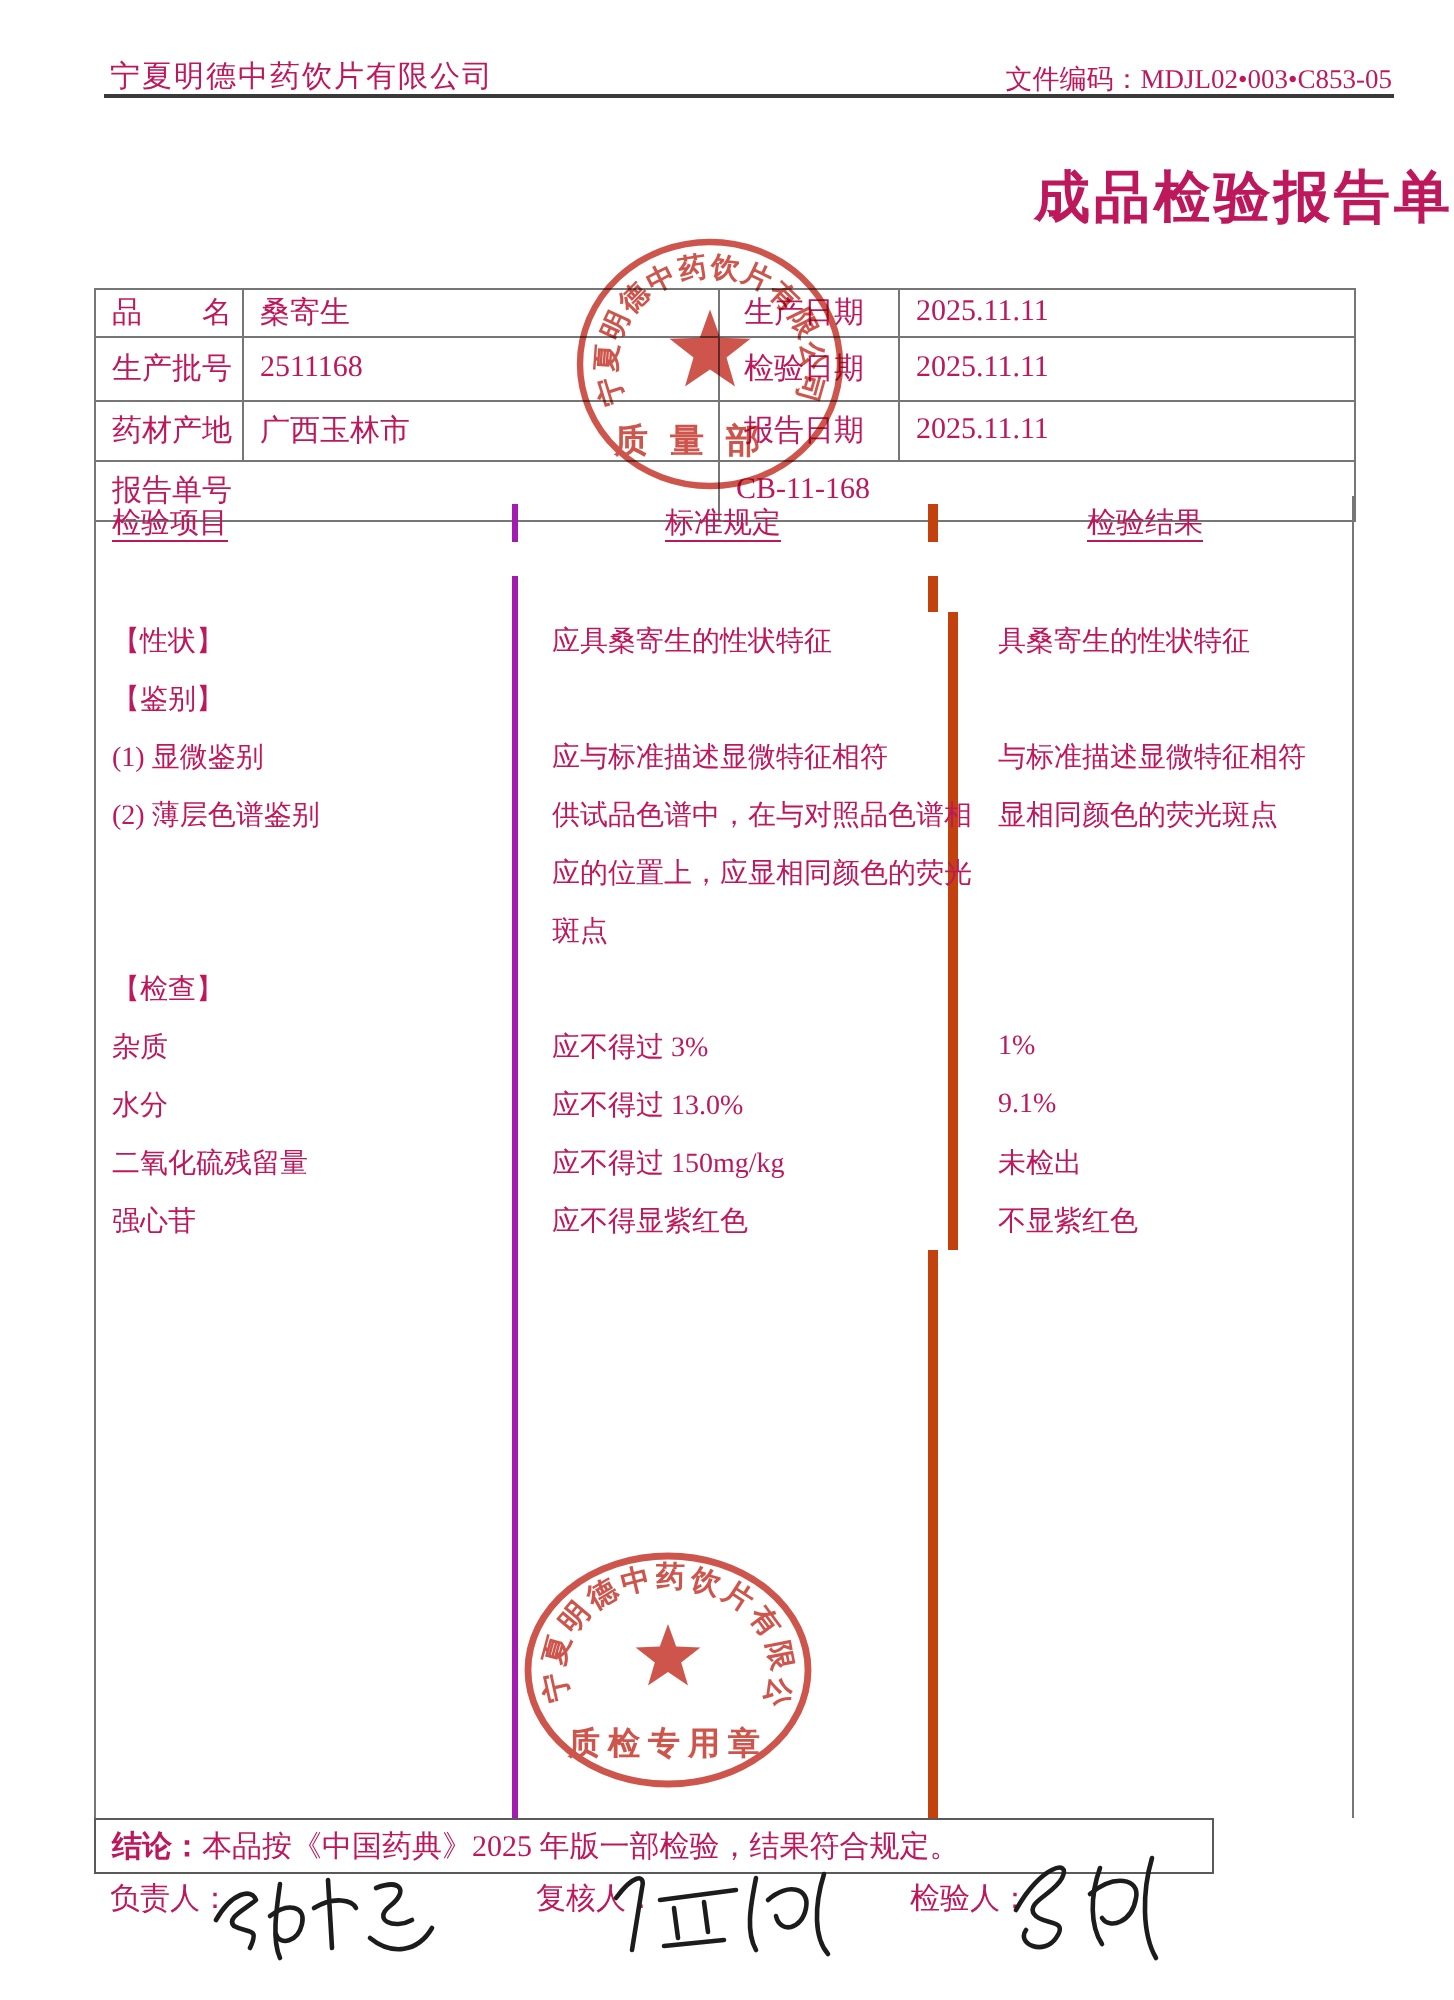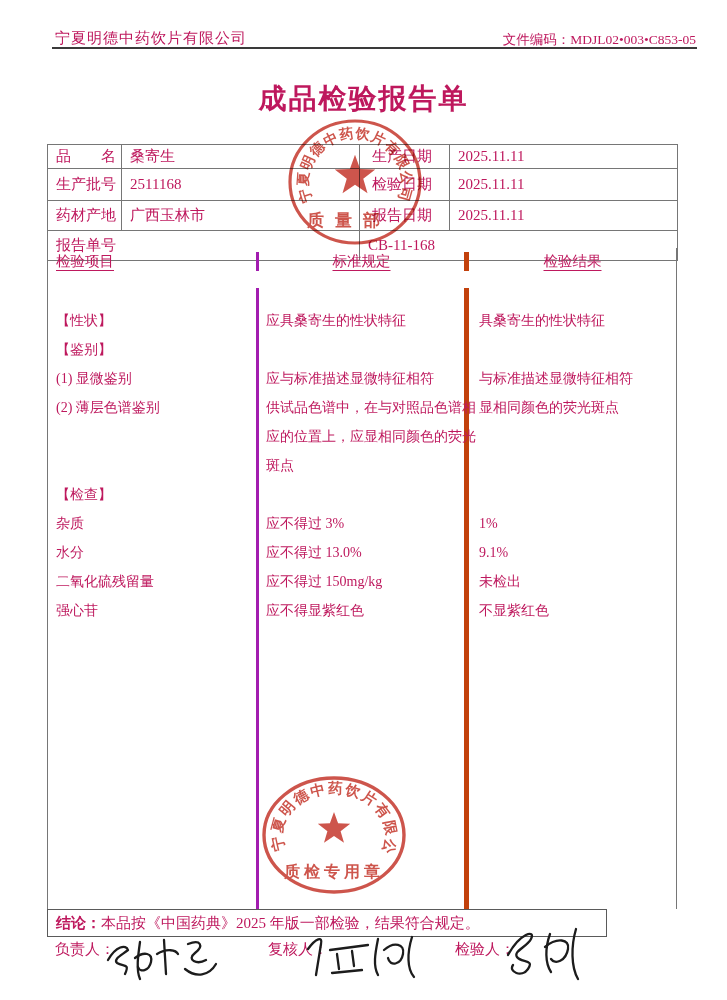--- a/index.html
+++ b/index.html
@@ -4,21 +4,21 @@
 <style>
   html,body{margin:0;padding:0;background:#fff;}
   .page{
     position:relative;width:727px;height:1000px;background:#fff;overflow:hidden;
     font-family:"Liberation Serif","DejaVu Serif",serif;color:#be185d;
   }
   
   .company{position:absolute;left:55px;top:29px;font-size:15px;letter-spacing:1px;}
   .doccode{position:absolute;right:31px;top:31px;font-size:13.5px;}
   .header-rule{position:absolute;left:52px;top:47px;width:645px;height:2px;background:#3a3a3a;}
-  .title{position:absolute;left:0;top:80px;width:727px;text-align:center;
+  .title{position:absolute;left:0;top:80px;width:727px;text-align:right;
          font-size:28px;font-weight:bold;letter-spacing:2px;}
   
   table.info{position:absolute;left:47px;top:144px;width:630px;border-collapse:collapse;table-layout:fixed;}
   table.info td{border:1px solid #767676;font-size:15px;padding:0 0 0 8px;vertical-align:middle;}
   table.info tr:nth-child(1) td{height:23px;}
   table.info tr:nth-child(2) td{height:31px;}
   table.info tr:nth-child(3) td{height:29px;}
   table.info tr:nth-child(4) td{height:29px;}
   table.info td.lab2{padding-left:12px;}
   
@@ -26,21 +26,21 @@
         border-left:1px solid #767676;border-right:1px solid #767676;
         display:flex;flex-direction:column;box-sizing:border-box;font-size:14px;}
   .mrow{display:flex;flex:0 0 auto;}
   .mrow .c1{width:211px;border-right:3px solid #a21caf;box-sizing:border-box;padding-left:8px;white-space:nowrap;}
   .mrow .c2{width:210px;border-right:5px solid #c2410c;box-sizing:border-box;padding-left:7px;white-space:nowrap;}
   .mrow .c3{flex:1;padding-left:10px;white-space:nowrap;}
   .mhead{height:36px;align-items:flex-start;padding-top:4px;font-size:14.5px;}
   .mhead .c2,.mhead .c3{text-align:center;padding-left:0;}
   .mhead .u{text-decoration:underline;text-underline-offset:4px;}
   .mspacer{height:18px;}
-  .mline{height:29px;align-items:center;}
+  .mline{height:29px;align-items:center;gap:10px;}
   .mline>div{display:flex;align-items:center;height:100%;}
   .mfill{flex:1 1 auto;}
   
   .conclusion{position:absolute;left:47px;top:909px;width:560px;height:28px;
               border:1px solid #5a5a5a;box-sizing:border-box;display:flex;align-items:center;
               font-size:15px;padding-left:8px;}
   .conclusion b{font-weight:bold;}
   
   .sig-label{position:absolute;top:940px;font-size:15px;}
   .sig-resp{left:55px;} .sig-review{left:268px;} .sig-insp{left:455px;}

